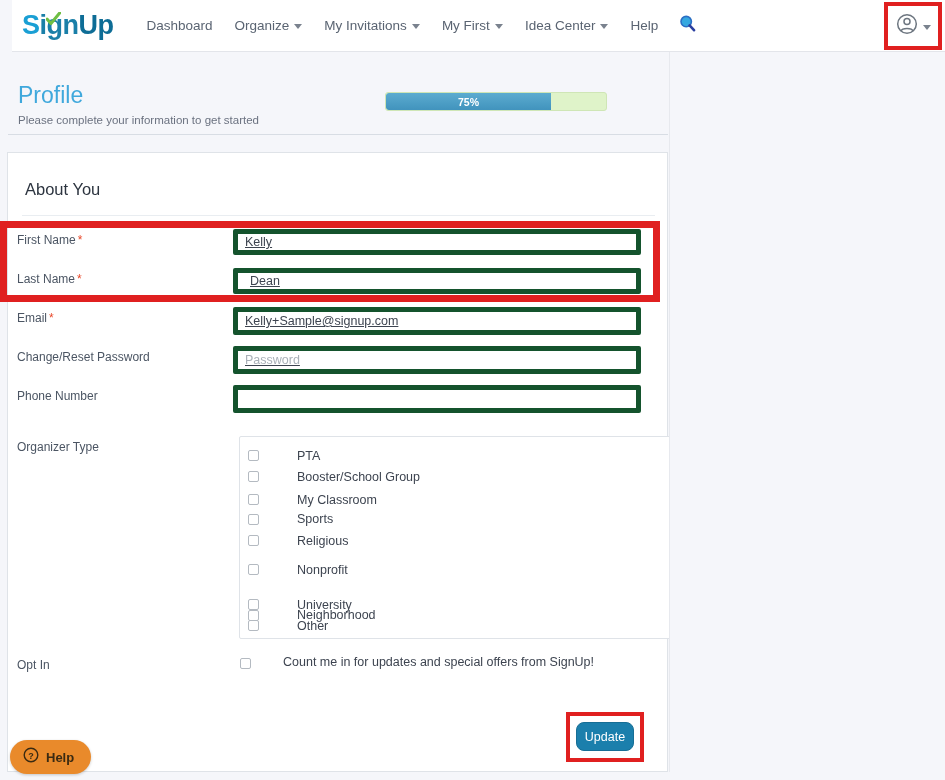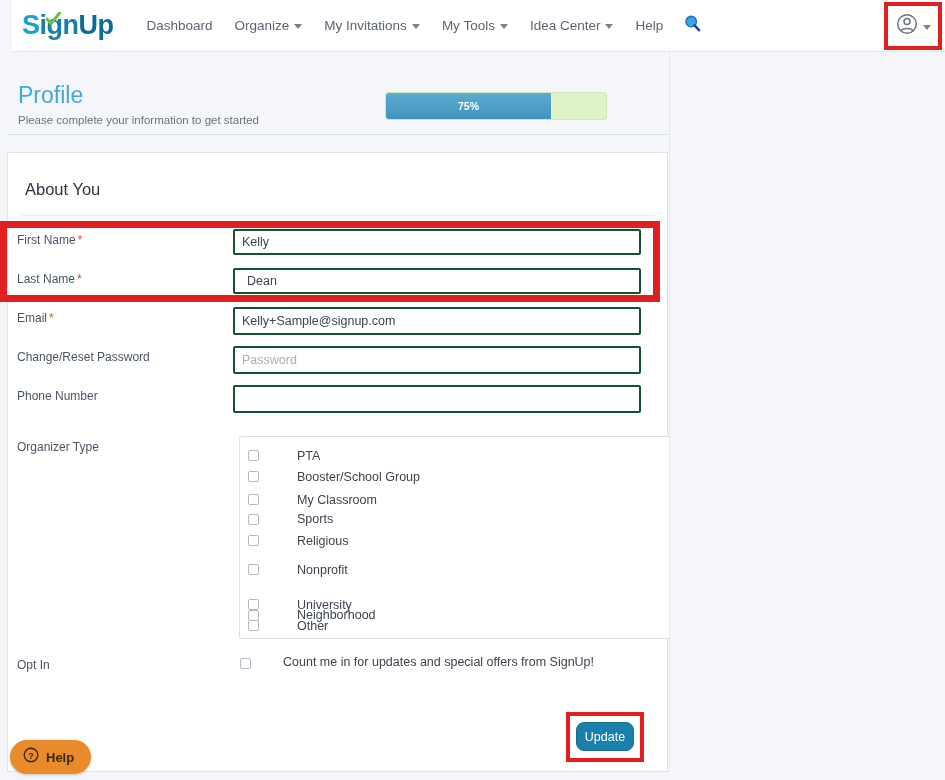--- a/index.html
+++ b/index.html
@@ -100,21 +100,21 @@
     position: absolute;
     left: 8px; top: 82px;
     width: 660px; height: 1px;
     background: #d8dde4;
   }
 
   
   .progress-wrap {
     position: absolute;
     left: 385px; top: 92px;
-    width: 222px; height: 28px;
+    width: 222px; height: 19px;
     background: #dff3c9;
     border-radius: 3px;
     overflow: hidden;
     border: 1px solid #cfe6b6;
   }
   .progress-fill {
     height: 100%;
     background: linear-gradient(#5cacd0, #4193bd);
     border-radius: 3px 0 0 3px;
     display: flex; align-items: center; justify-content: center;
@@ -153,28 +153,29 @@
     color: #4b5563;
     white-space: nowrap;
     line-height: 1;
   }
   .req { color: #e8482a; margin-left: 2px; }
   .field-input {
     position: absolute;
     left: 233px;
     width: 408px;
     height: 26px;
-    border: 2px solid #14532d;
+    border: 5px solid #14532d;
     border-radius: 2px;
     font-family: "Liberation Sans", sans-serif;
     font-size: 12.5px;
     color: #3d4450;
     padding: 0 7px;
     background: #fff;
     outline: none;
+    text-decoration: underline;
   }
   .field-input::placeholder { color: #a9b0b8; }
   .field-input.tall { height: 28px; }
 
   
   .org-box {
     position: absolute;
     left: 239px; top: 436px;
     width: 441px; height: 203px;
     border: 1px solid #dfe3e8;
@@ -308,21 +309,21 @@
     </div>
     <div class="nav-link">
       <span>Organize</span>
       <i class="caret"></i>
     </div>
     <div class="nav-link">
       <span>My Invitations</span>
       <i class="caret"></i>
     </div>
     <div class="nav-link">
-      <span>My Tools</span>
+      <span>My First</span>
       <i class="caret"></i>
     </div>
     <div class="nav-link">
       <span>Idea Center</span>
       <i class="caret"></i>
     </div>
     <div class="nav-link">
       <span>Help</span>
     </div>
     <div class="search-icon-wrap">

